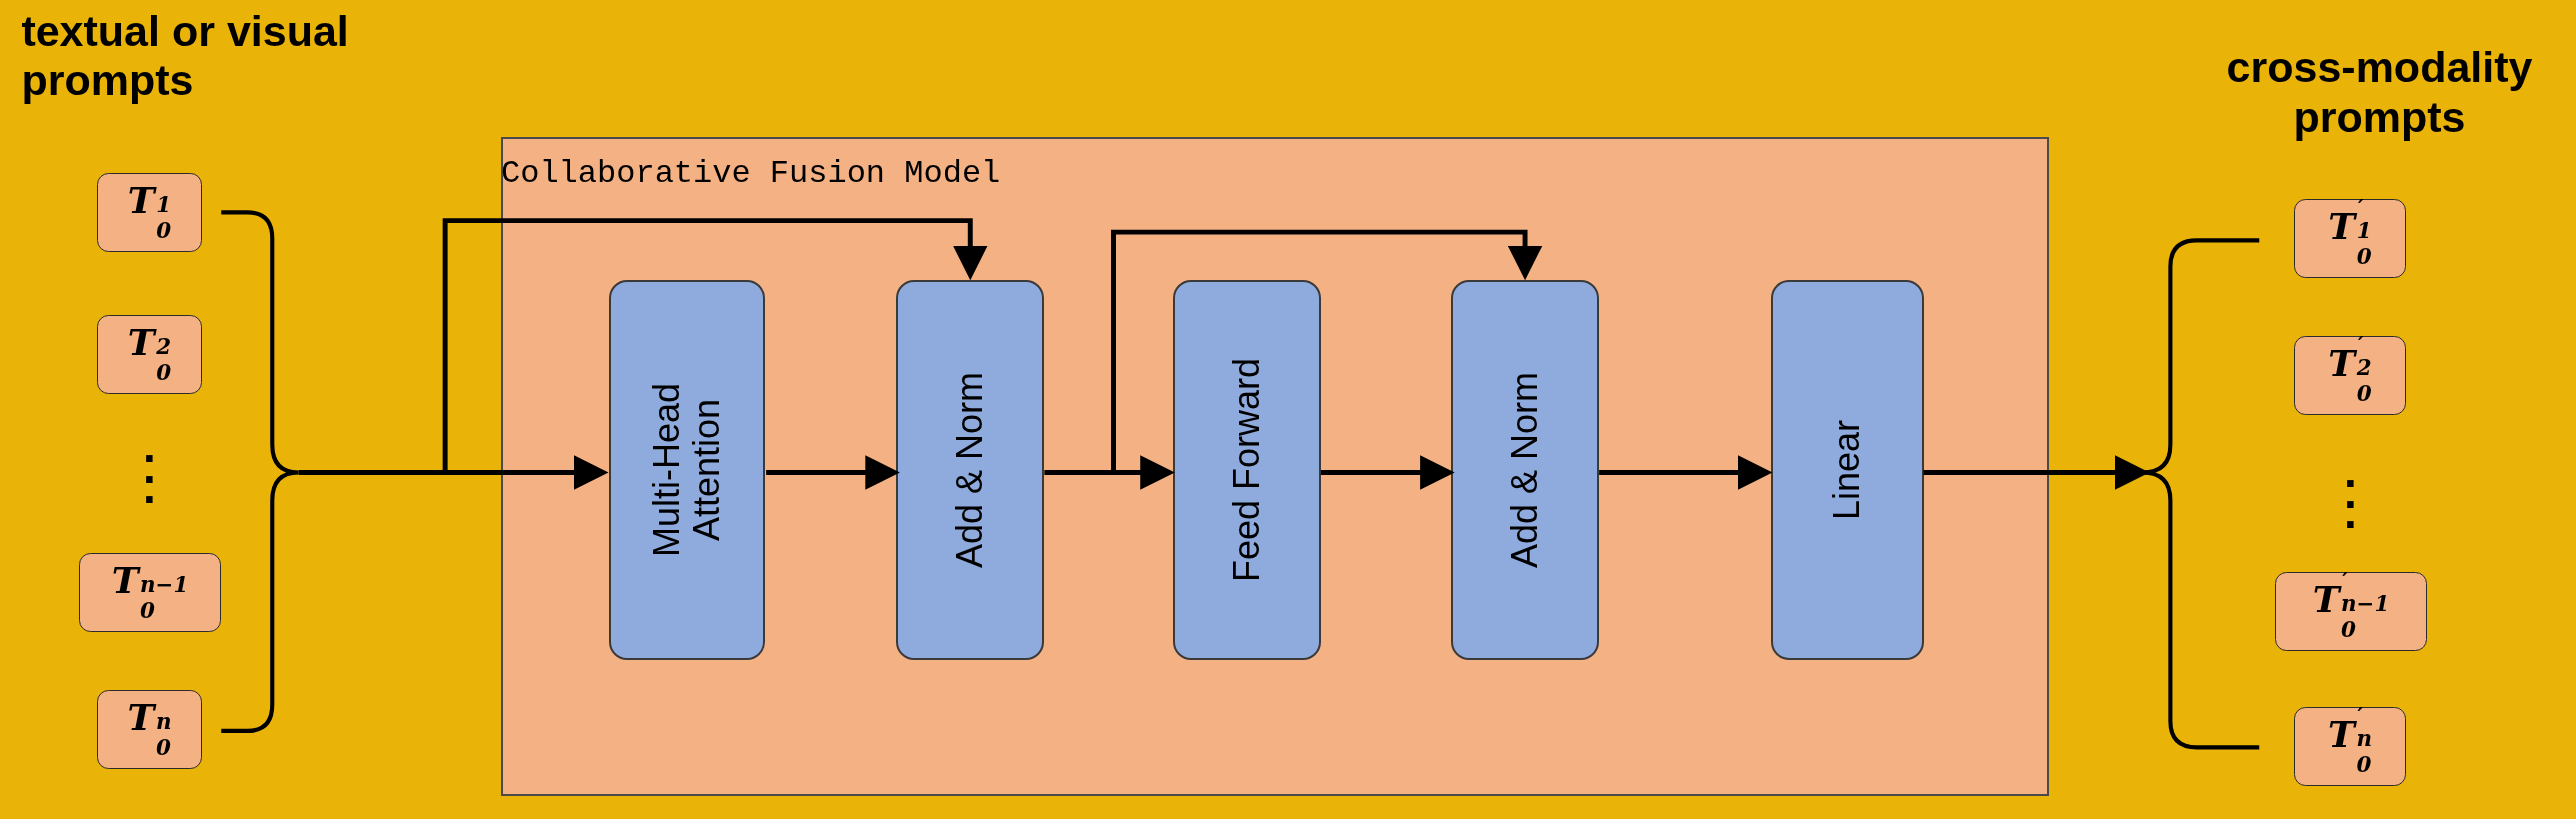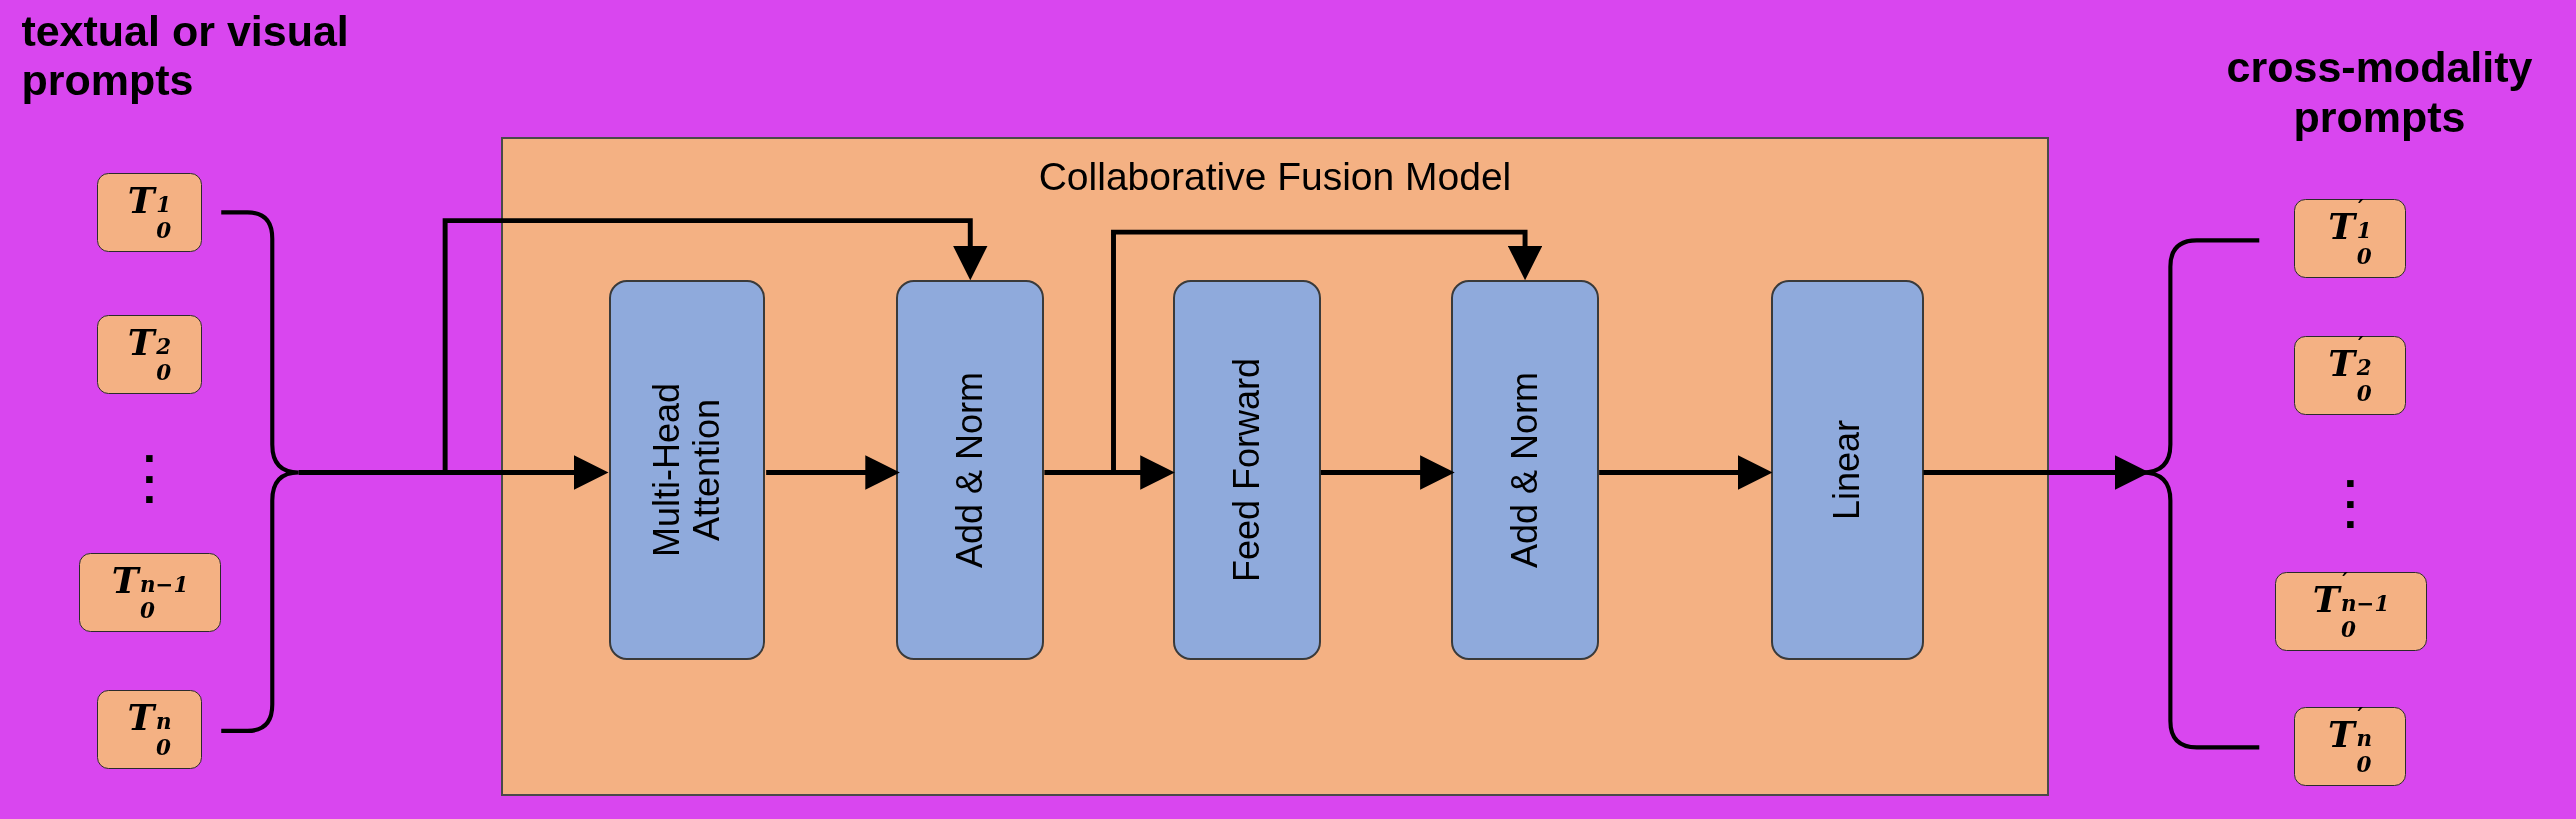--- a/index.html
+++ b/index.html
@@ -7,21 +7,21 @@
     padding: 0;
     background: #ffffff;
   }
   body {
     font-family: "Liberation Sans", sans-serif;
   }
   #root {
     position: relative;
     width: 2576px;
     height: 819px;
-    background: #d946ef;
+    background: #eab308;
     overflow: hidden;
   }
   
   .caption {
     position: absolute;
     font-weight: bold;
     font-size: 43px;
     line-height: 1.16;
     color: #000000;
     white-space: pre-line;
@@ -86,24 +86,23 @@
     height: 659px;
     background: #F4B183;
     border: 2.5px solid #4a4a4a;
     box-sizing: border-box;
   }
   #fusion-title {
     position: absolute;
     left: 501px;
     top: 155px;
     width: 1548px;
-    text-align: center;
-    font-size: 39px;
+    font-size: 32px;
     color: #000;
-    font-family: Liberation Sans, sans-serif;
+    font-family: Liberation Mono, monospace;
   }
 
   
   .block {
     position: absolute;
     background: #8FAADC;
     border: 2.5px solid #3a3a3a;
     border-radius: 18px;
     box-sizing: border-box;
     display: flex;

